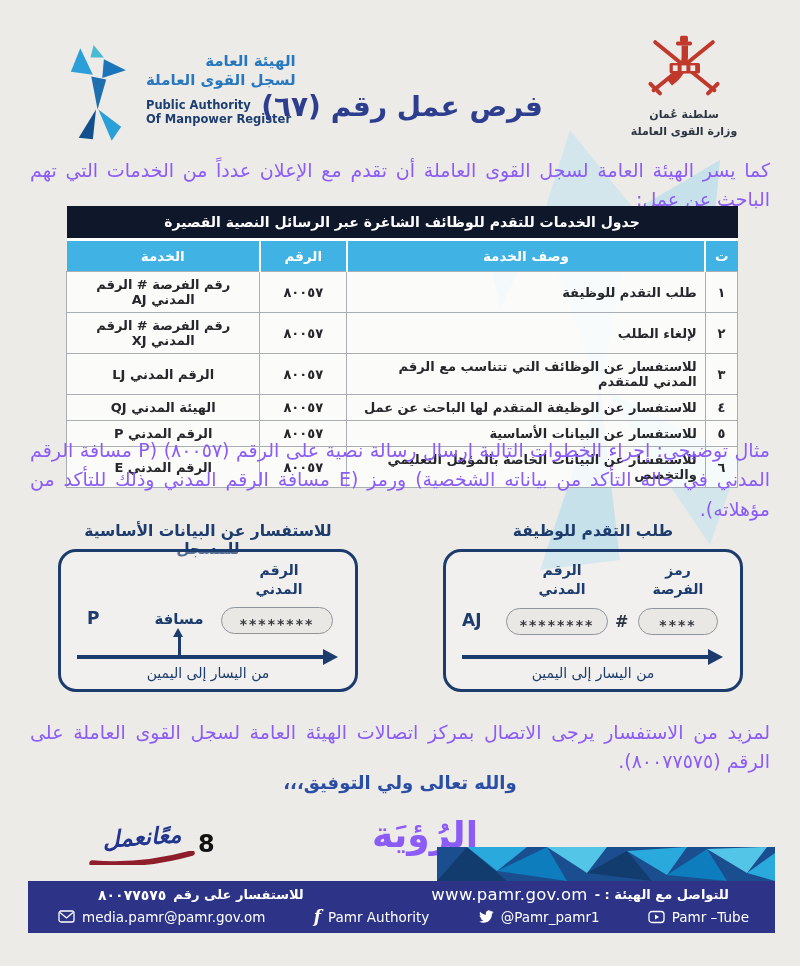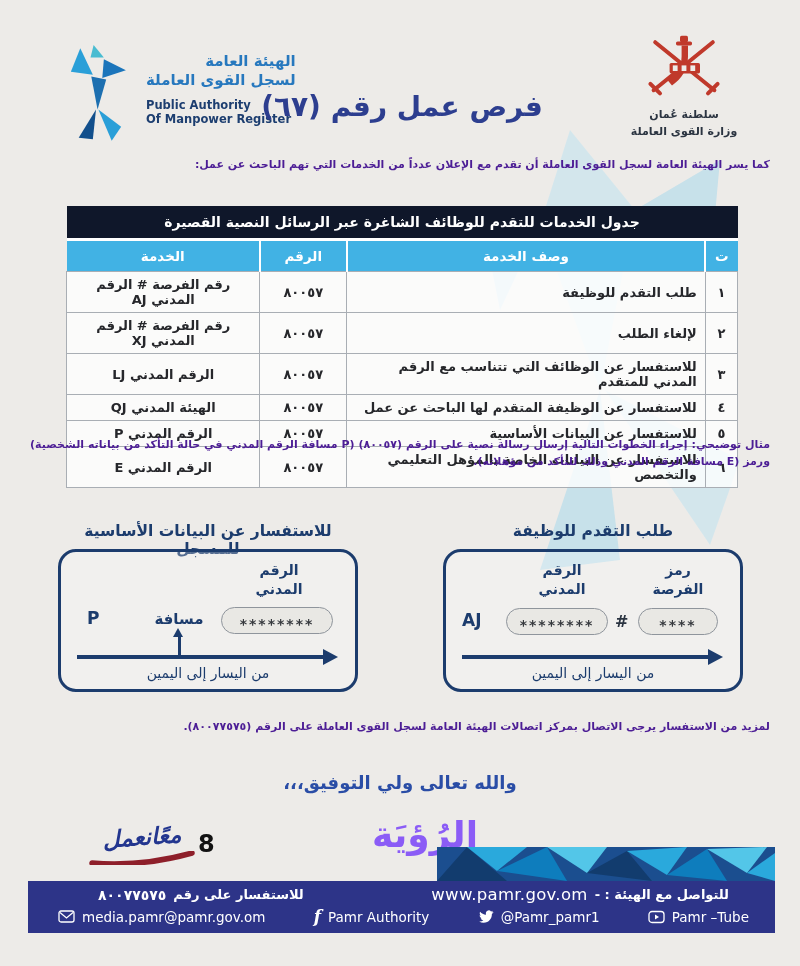--- a/index.html
+++ b/index.html
@@ -23,21 +23,21 @@
 
   .main-title { position:absolute; left:252px; top:90px; width:300px; text-align:center;
                 font-size:28px; font-weight:700; color:#2d3e8f; direction:rtl; }
 
   .emblem { position:absolute; left:608px; top:32px; width:152px; text-align:center; }
   .emblem svg { width:96px; height:70px; }
   .emblem-text { color:#2b3441; font-weight:700; font-size:11px; direction:rtl; line-height:1.55; }
 
   
   .red-par { position:absolute; direction:rtl; text-align:justify; text-align-last:right;
-             color:#4c1d95; font-weight:700; font-size:11px; line-height:1.55; }
+             color:#8b5cf6; font-weight:400; font-size:19px; line-height:1.55; }
   .intro   { left:30px; top:156px; width:740px; }
   .example { left:30px; top:436px; width:740px; }
   .contact { left:30px; top:718px; width:740px; }
 
   
   .table-wrap { position:absolute; left:66px; top:206px; width:672px; }
   table { width:100%; border-collapse:collapse; direction:rtl; }
   .t-title td { background:#0f172a; color:#fff; text-align:center; font-weight:700;
                 font-size:14px; padding:8px 4px; border-bottom:3px solid #fff; }
   .t-head th { background:#41b2e4; color:#fff; font-weight:700; font-size:13.5px;

